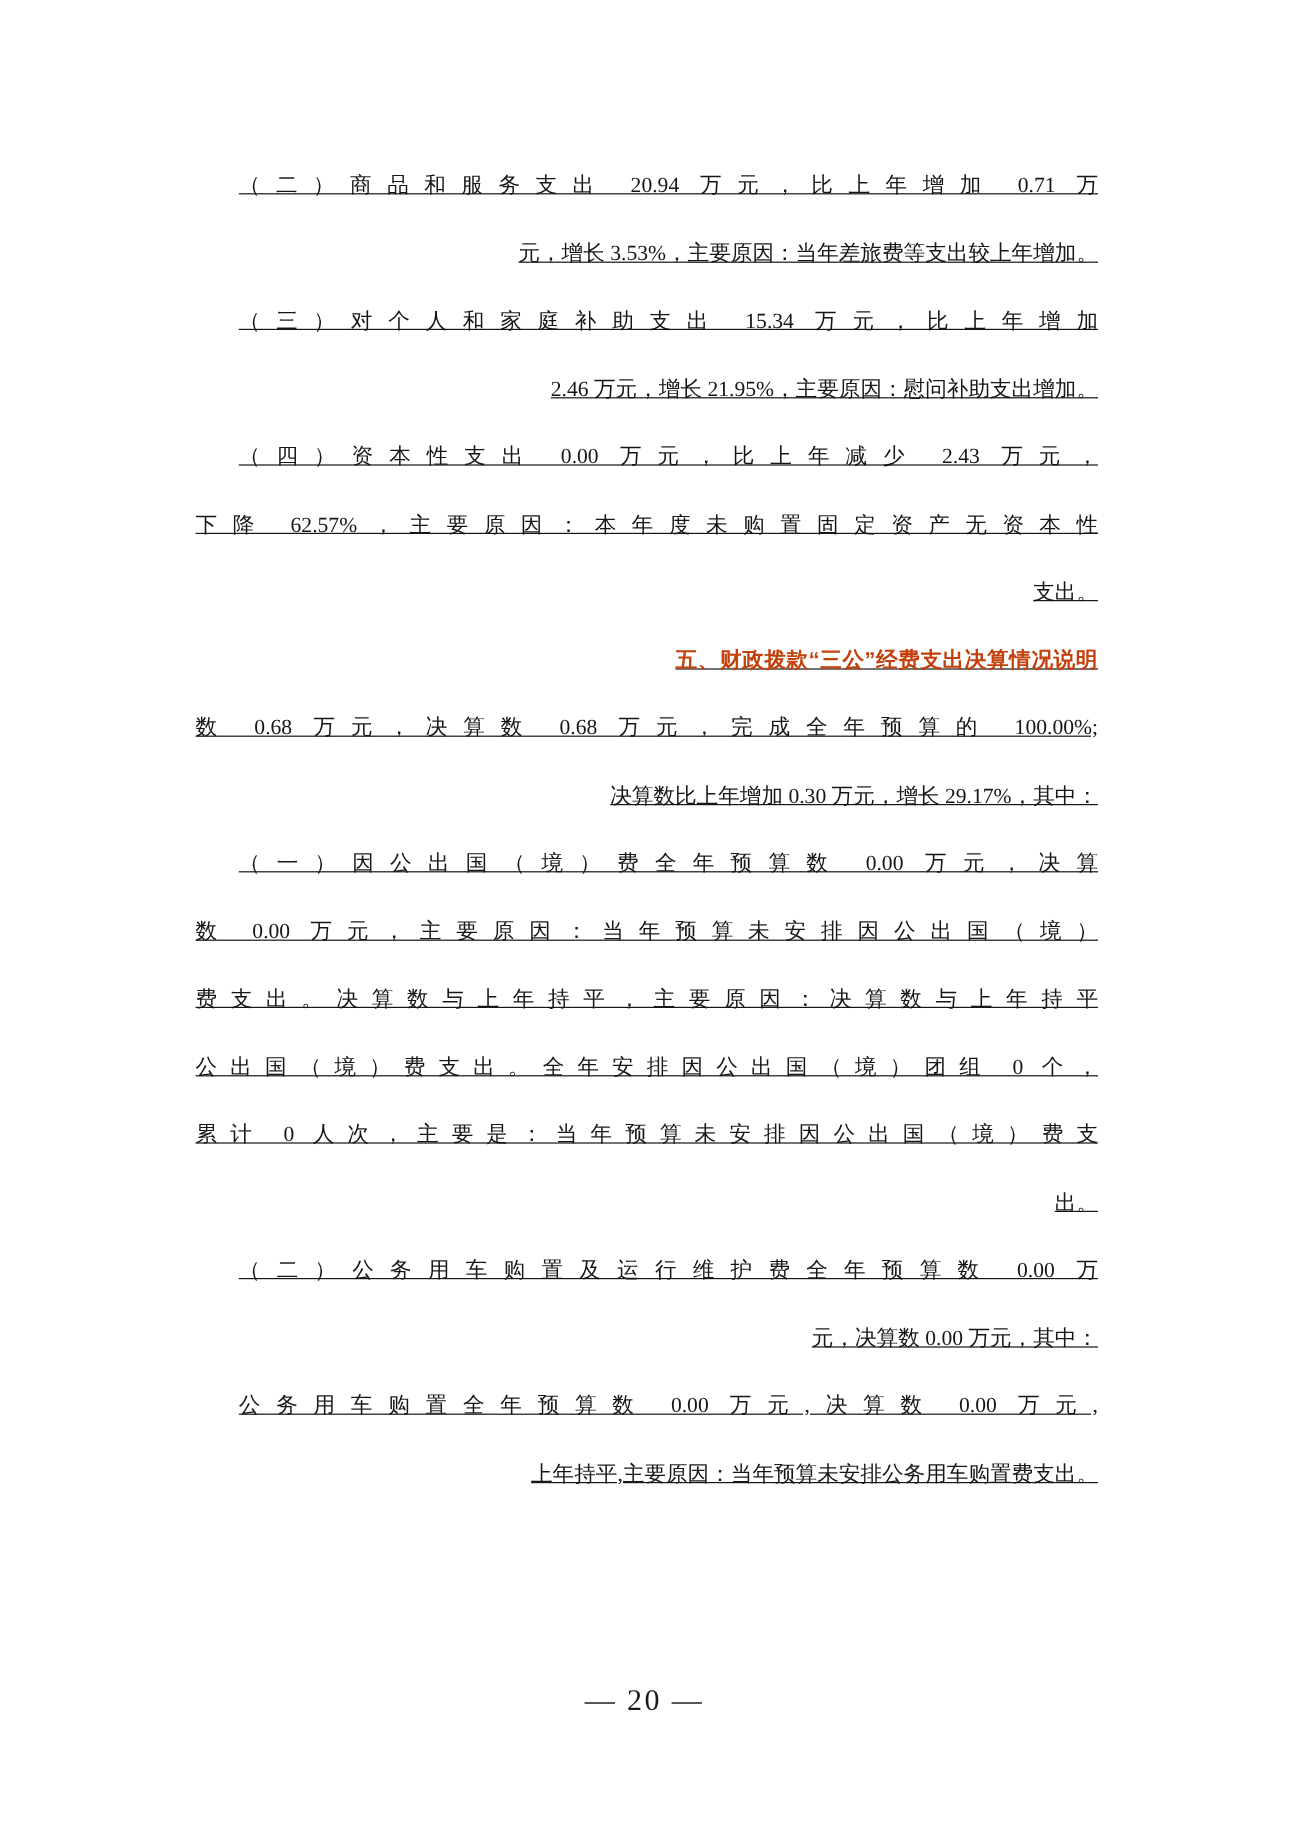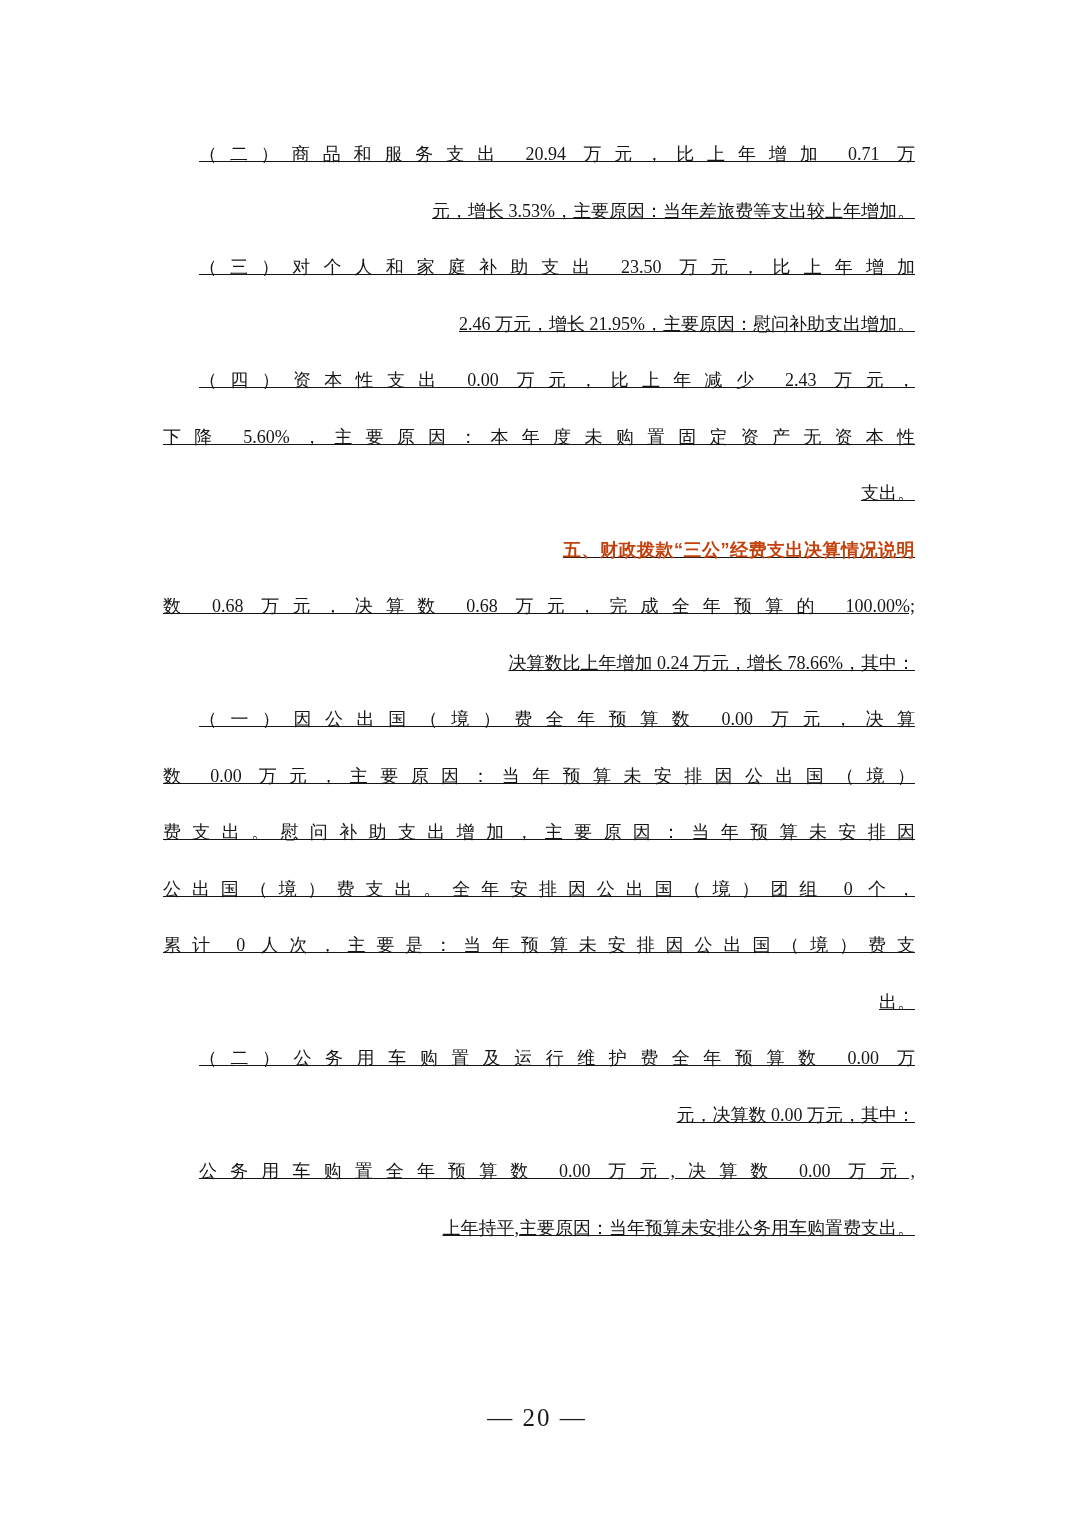--- a/index.html
+++ b/index.html
@@ -60,39 +60,39 @@
 </head>
 <body>
 
 <div class="page">
   <div class="doc-body">
       <div class="paragraph">
         <div class="line justify indent">（二）商品和服务支出 20.94 万元，比上年增加 0.71 万</div>
         <div class="line">元，增长 3.53%，主要原因：当年差旅费等支出较上年增加。</div>
       </div>
       <div class="paragraph">
-        <div class="line justify indent">（三）对个人和家庭补助支出 23.50 万元，比上年增加</div>
+        <div class="line justify indent">（三）对个人和家庭补助支出 15.34 万元，比上年增加</div>
         <div class="line">2.46 万元，增长 21.95%，主要原因：慰问补助支出增加。</div>
       </div>
       <div class="paragraph">
         <div class="line justify indent">（四）资本性支出 0.00 万元，比上年减少 2.43 万元，</div>
-        <div class="line justify">下降 5.60%，主要原因：本年度未购置固定资产无资本性</div>
+        <div class="line justify">下降 62.57%，主要原因：本年度未购置固定资产无资本性</div>
         <div class="line">支出。</div>
       </div>
       <div class="paragraph heading">
         <div class="line indent">五、财政拨款“三公”经费支出决算情况说明</div>
       </div>
       <div class="paragraph">
         <div class="line justify">数 0.68 万元，决算数 0.68 万元，完成全年预算的 100.00%;</div>
-        <div class="line">决算数比上年增加 0.24 万元，增长 78.66%，其中：</div>
+        <div class="line">决算数比上年增加 0.30 万元，增长 29.17%，其中：</div>
       </div>
       <div class="paragraph">
         <div class="line justify indent">（一）因公出国（境）费全年预算数 0.00 万元，决算</div>
         <div class="line justify">数 0.00 万元，主要原因：当年预算未安排因公出国（境）</div>
-        <div class="line justify">费支出。慰问补助支出增加，主要原因：当年预算未安排因</div>
+        <div class="line justify">费支出。决算数与上年持平，主要原因：决算数与上年持平</div>
         <div class="line justify">公出国（境）费支出。全年安排因公出国（境）团组 0 个，</div>
         <div class="line justify">累计 0 人次，主要是：当年预算未安排因公出国（境）费支</div>
         <div class="line">出。</div>
       </div>
       <div class="paragraph">
         <div class="line justify indent">（二）公务用车购置及运行维护费全年预算数 0.00 万</div>
         <div class="line">元，决算数 0.00 万元，其中：</div>
       </div>
       <div class="paragraph">
         <div class="line justify indent">公务用车购置全年预算数 0.00 万元,决算数 0.00 万元,</div>

